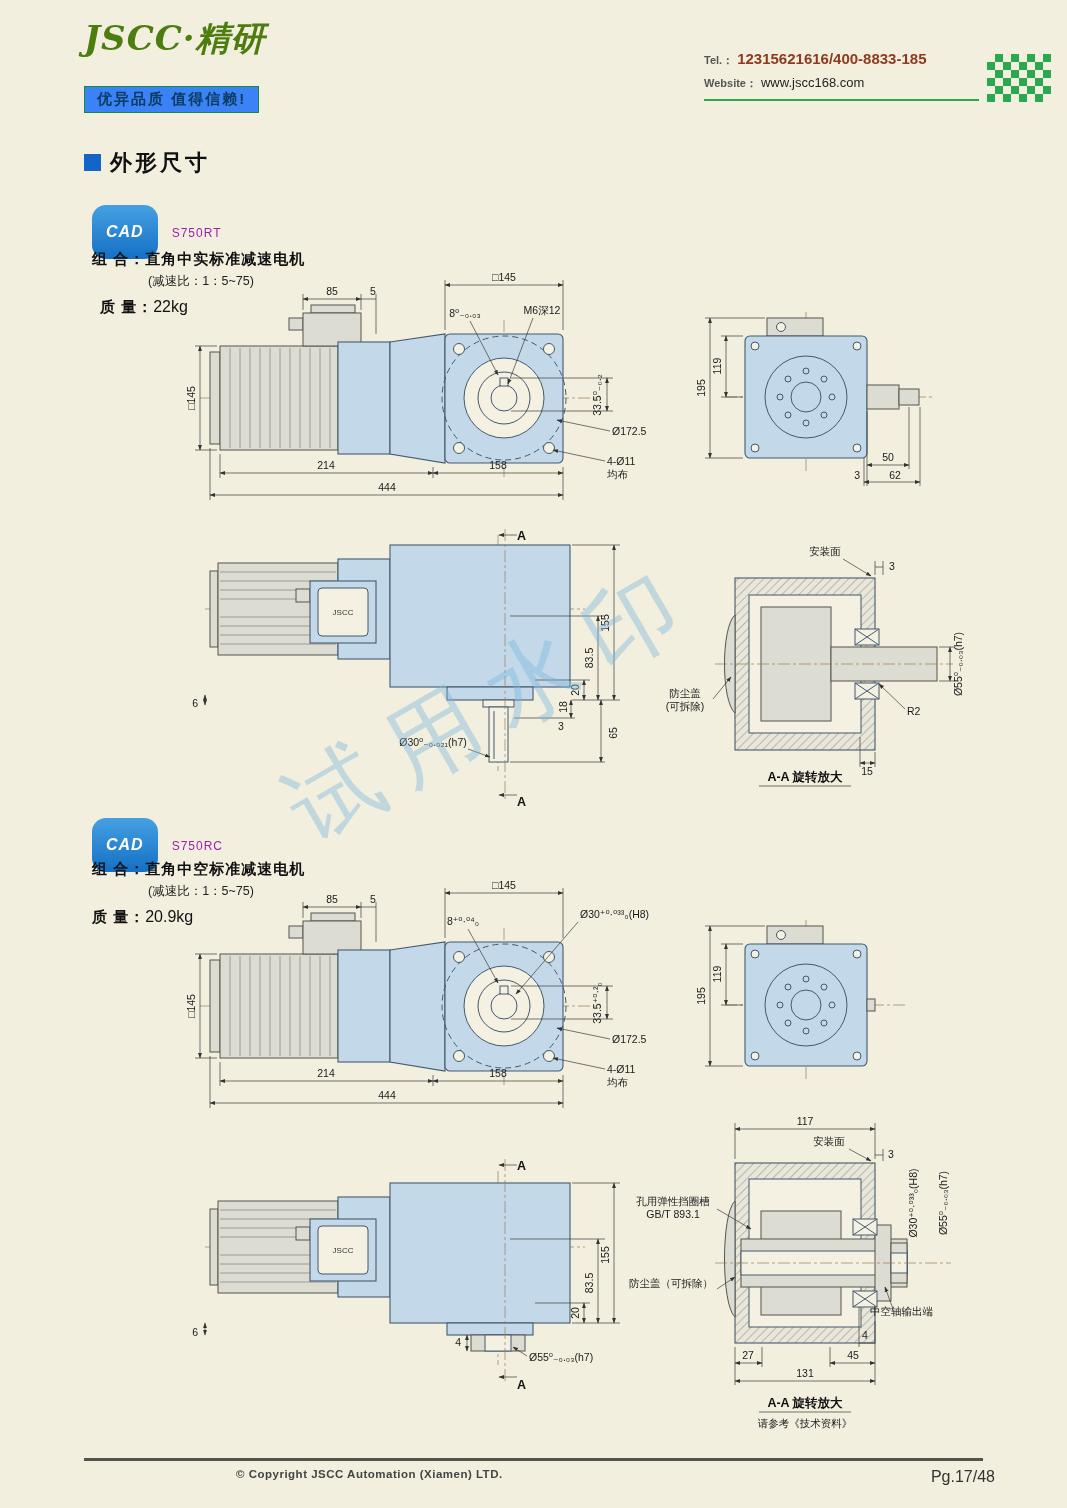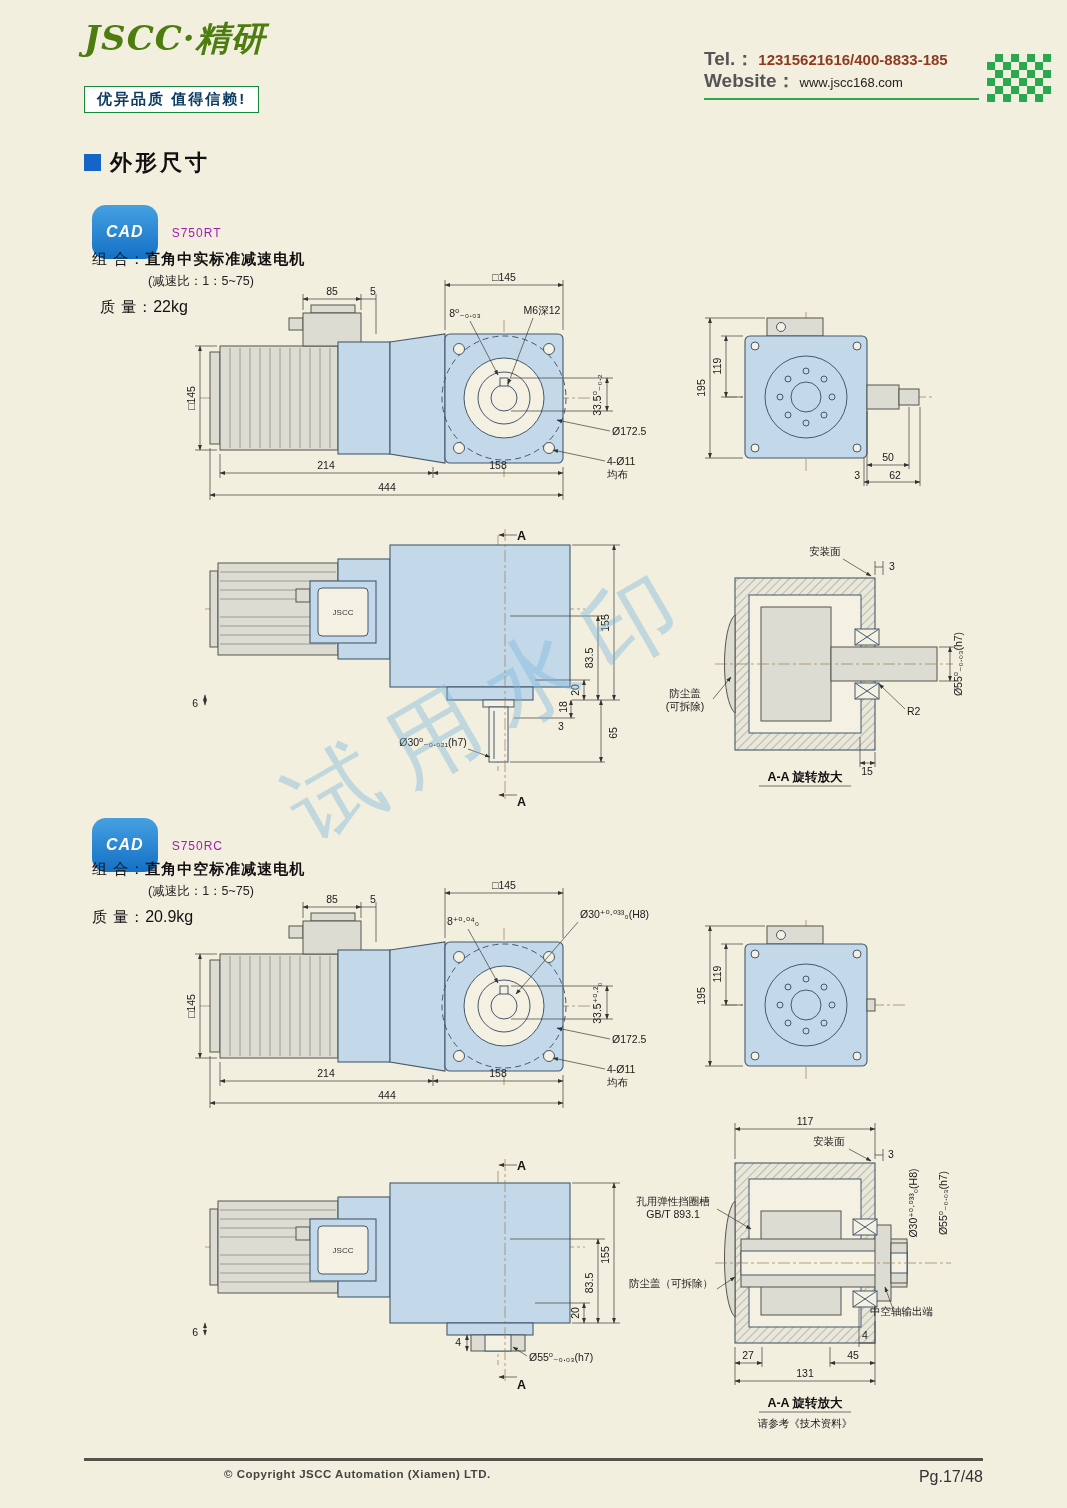--- a/index.html
+++ b/index.html
@@ -6,39 +6,39 @@
   body{
     width:1067px;height:1508px;position:relative;overflow:hidden;
     background:#f2efdf;
     font-family:"Liberation Sans","DejaVu Sans",sans-serif;
     color:#222;
   }
   .abs{position:absolute;}
   
   .logo{left:84px;top:16px;font-family:"DejaVu Serif","Liberation Serif",serif;
         font-style:italic;font-weight:bold;font-size:34px;color:#4d7c0f;letter-spacing:1px;}
-  .tagline{left:84px;top:86px;background:#ffffff;border:1px solid #168a3a;
+  .tagline{left:84px;top:86px;background:#3b82f6;border:1px solid #168a3a;
         color:#0c3c62;font-weight:bold;font-size:15px;padding:3px 12px;letter-spacing:2px;}
   .contact{right:88px;top:48px;width:275px;border-bottom:2px solid #2aa84f;padding-bottom:5px;text-align:left;}
   .contact .row{white-space:nowrap;line-height:21px;}
-  .lab{color:#555;font-size:19px;font-weight:bold;margin-right:4px;}
+  .lab{color:#555;font-size:11px;font-weight:bold;margin-right:4px;}
   .tel{color:#8d3a1f;font-size:15px;font-weight:bold;}
   .web{color:#222;font-size:13px;}
   .checker{right:16px;top:54px;width:64px;height:48px;
     background-image:conic-gradient(#2aa84f 90deg,#f2efdf 90deg 180deg,#2aa84f 180deg 270deg,#f2efdf 270deg);
     background-size:16px 16px;}
   
   .sec-title{left:84px;top:148px;font-size:22px;font-weight:bold;color:#111;letter-spacing:3px;}
   .sq{display:inline-block;width:17px;height:17px;background:#1565c8;margin-right:9px;vertical-align:-1px;}
   
   .cad{display:inline-block;background:linear-gradient(#45a0e2,#1470c4);color:#fff;
        font-style:italic;font-weight:bold;font-size:16px;border-radius:14px;padding:18px 14px;letter-spacing:1px;}
   .mname{font-size:12px;color:#a21caf;margin-left:14px;letter-spacing:1px;}
   .spec{font-size:15px;color:#111;}
-  .slab{font-weight:normal;letter-spacing:1px;}
+  .slab{font-weight:bold;letter-spacing:1px;}
   .sval{font-weight:bold;letter-spacing:1px;}
   .mval{font-size:16px;}
   .ratio{font-size:12.5px;color:#222;}
   
   .fblue{fill:#c3d9ea;stroke:#44596e;stroke-width:1.1;}
   .fgray{fill:#dddcd2;stroke:#55554e;stroke-width:1;}
   .fwhite{fill:#f4f1e2;stroke:#44596e;stroke-width:1;}
   .nofill{fill:none;stroke:#44596e;stroke-width:1;}
   .dashed{stroke-dasharray:6 4;}
   .cl{stroke:#9a7e55;stroke-width:.7;fill:none;stroke-dasharray:12 3 3 3;}
@@ -47,21 +47,21 @@
   .dt{font-size:10.5px;fill:#1a1a1a;font-family:"Liberation Sans","DejaVu Sans",sans-serif;}
   .dts{font-size:8px;fill:#333;}
   .cap{font-size:12.5px;font-weight:bold;fill:#111;}
   svg{position:absolute;overflow:visible;}
   svg text{user-select:none;}
   
   .watermark{left:295px;top:755px;font-size:92px;letter-spacing:22px;color:rgba(125,180,220,.42);
      transform:rotate(-30deg);transform-origin:0 50%;white-space:nowrap;pointer-events:none;z-index:5;}
   
   .footline{left:84px;top:1458px;width:899px;height:3px;background:#55544a;}
-  .footrow{left:84px;top:1468px;width:899px;display:flex;font-size:11.5px;color:#444;text-align:center;}
+  .footrow{left:96px;top:1468px;width:899px;display:flex;font-size:11.5px;color:#444;text-align:center;}
   .copyright{margin-left:140px;font-weight:bold;letter-spacing:.5px;}
   .pgnum{margin-left:auto;font-size:16px;color:#333;}
 </style>
 </head>
 <body>
 
 <header>
   <div class="abs logo">JSCC·精研</div>
   <div class="abs tagline">优异品质 值得信赖!</div>
   <div class="abs contact">

